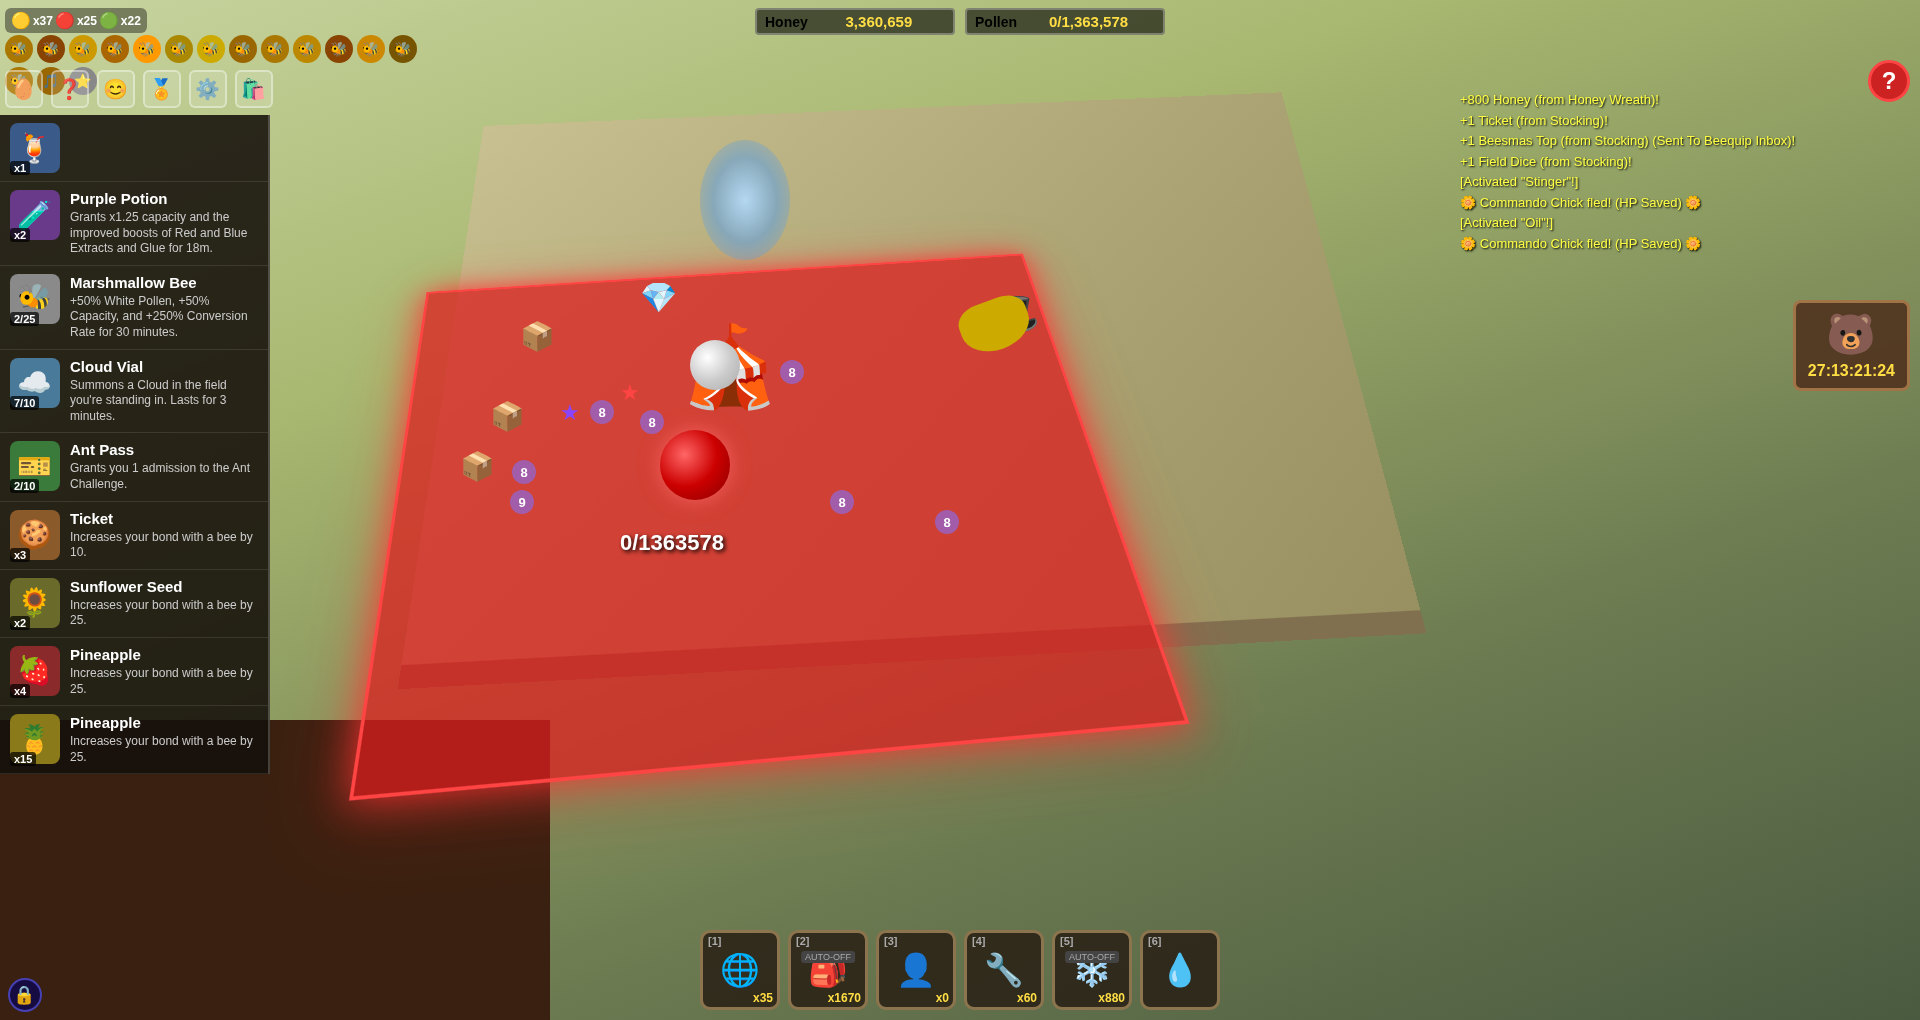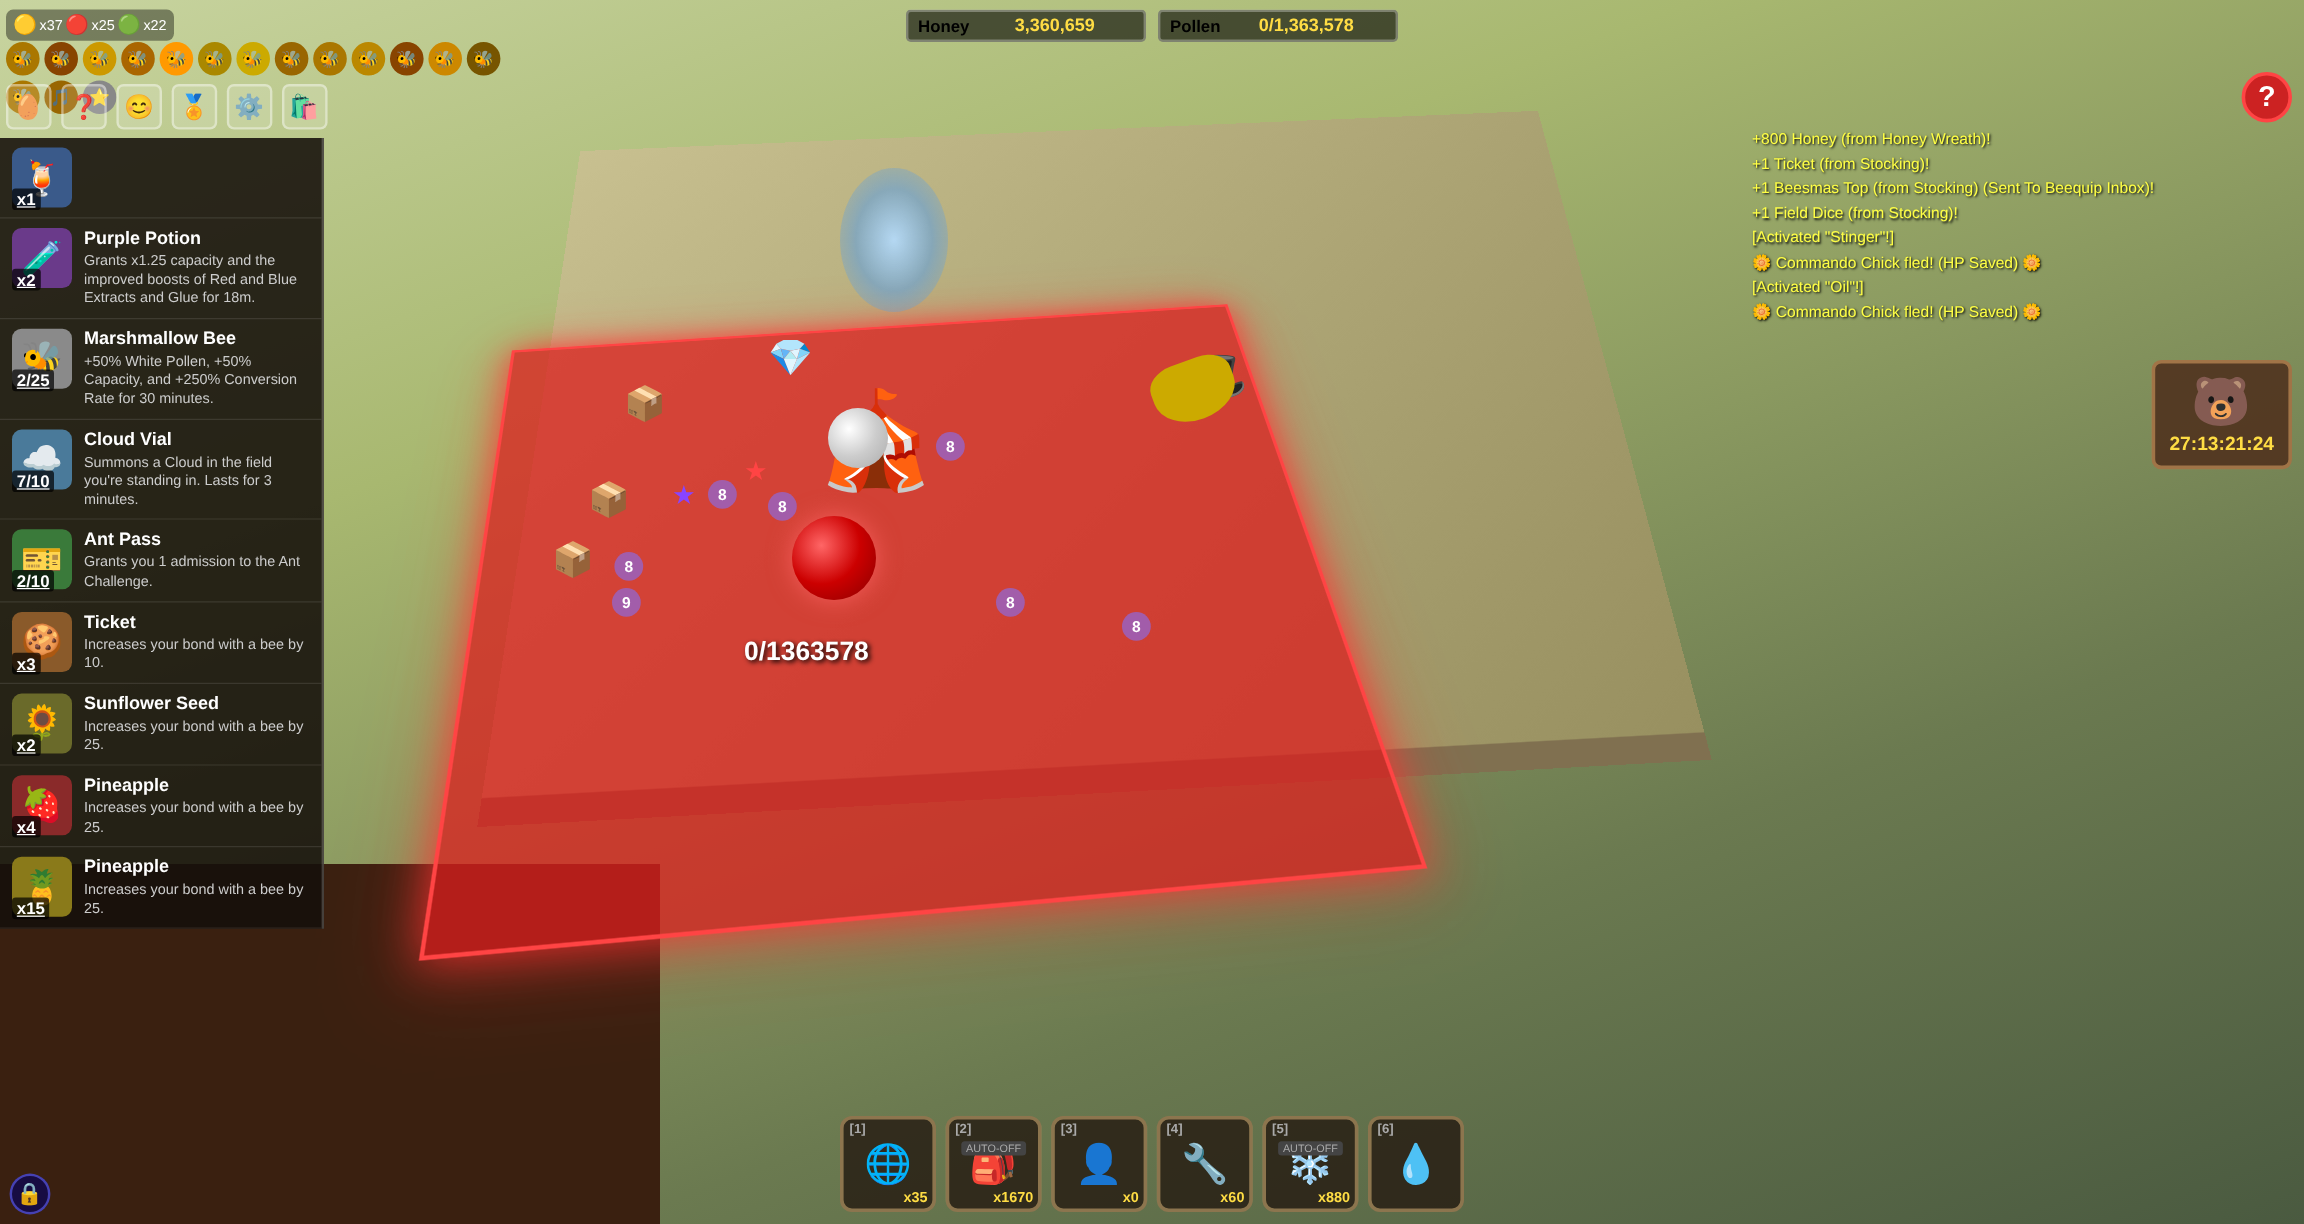--- a/index.html
+++ b/index.html
@@ -80,21 +80,21 @@
 
     .counter-badge {
       display: flex;
       align-items: center;
       gap: 2px;
     }
 
     .counter-num {
       color: white;
       font-size: 12px;
-      font-weight: normal;
+      font-weight: bold;
       text-align: center;
     }
 
     
     .bee-icons-row {
       position: absolute;
       top: 35px;
       left: 5px;
       display: flex;
       gap: 4px;
@@ -209,25 +209,24 @@
       justify-content: center;
       font-size: 28px;
     }
 
     .item-count {
       position: absolute;
       bottom: -2px;
       left: 0;
       background: rgba(0,0,0,0.7);
       color: white;
-      font-size: 14px;
+      font-size: 11px;
       font-weight: bold;
       padding: 1px 4px;
       border-radius: 3px;
-      text-decoration: underline;
     }
 
     .item-info {
       flex: 1;
     }
 
     .item-name {
       color: white;
       font-size: 15px;
       font-weight: bold;
@@ -236,21 +235,21 @@
 
     .item-desc {
       color: #cccccc;
       font-size: 12px;
       line-height: 1.3;
     }
 
     
     #event-log {
       position: absolute;
-      top: 106px;
+      top: 90px;
       right: 80px;
       width: 380px;
       z-index: 100;
     }
 
     .log-entry {
       color: #ffff44;
       font-size: 13px;
       line-height: 1.5;
       text-shadow: 1px 1px 2px black;

